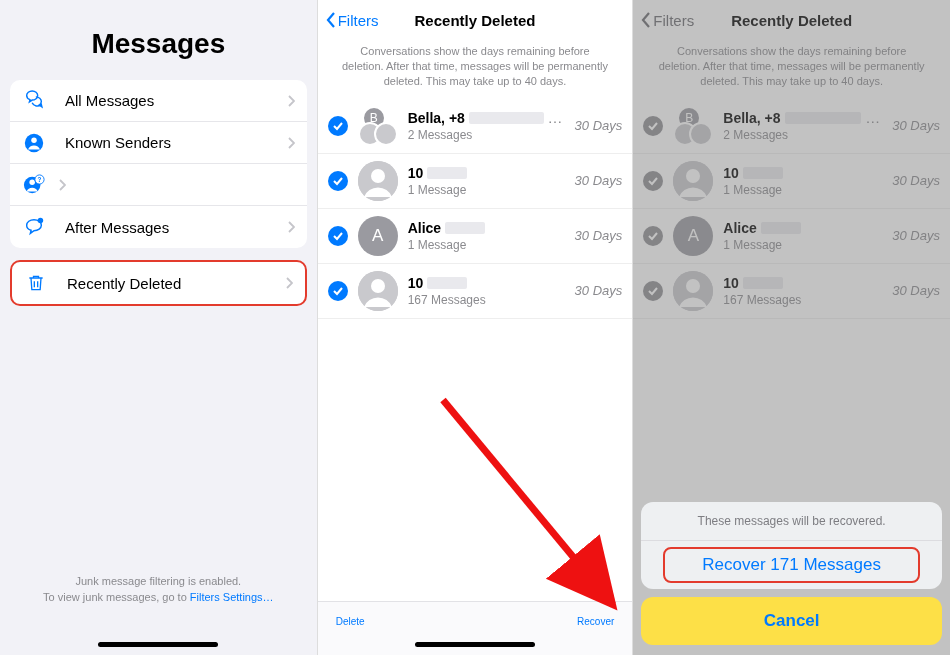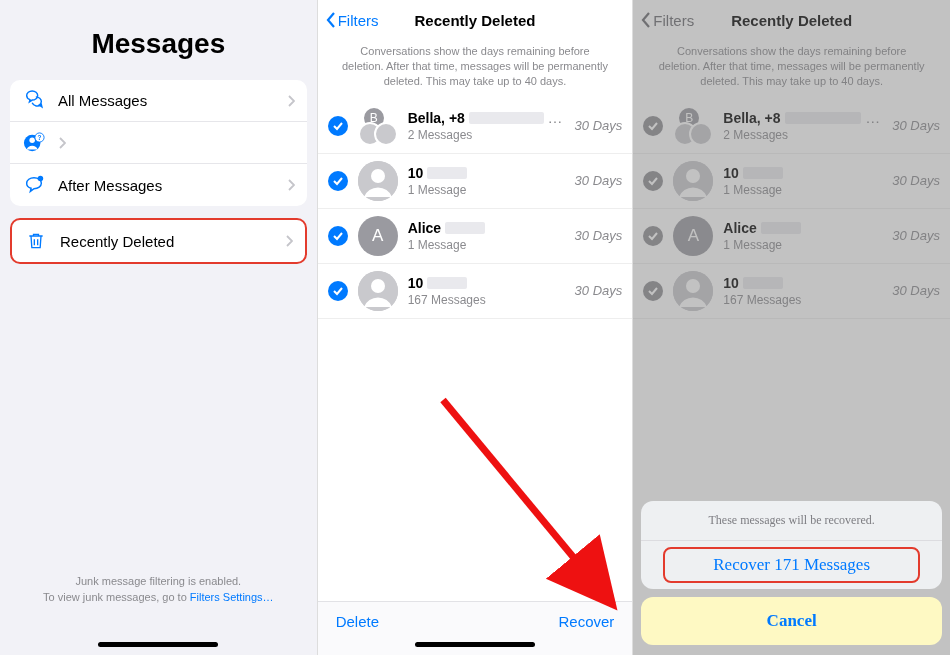--- a/index.html
+++ b/index.html
@@ -28,21 +28,21 @@
   .grouped {
     margin: 6px 10px 12px 10px; background: #fff;
     border-radius: 10px; overflow: hidden;
   }
   .row {
     display:flex; align-items:center; height:42px; padding:0 12px;
     border-bottom: 1px solid #e6e6ea; cursor:pointer;
   }
   .grouped .row:last-child { border-bottom:none; }
   .row .icon { width:24px; height:24px; display:flex;align-items:center;justify-content:center; margin-right:12px;}
-  .row .label { flex:1; font-size:15px; color:#000; }
+  .row .label { flex:1; font-size:15px; color:#000;margin-left:7px; }
   .chev { color:#c5c5ca; }
   .highlight-red {
     border: 2.5px solid #e33b2d; border-radius:10px;
   }
   .footer-note {
     position:absolute; left:0; right:0; bottom:50px; text-align:center;
     font-size:11px; color:#8a8a8e; padding:0 20px; line-height:1.4;
   }
   .footer-note a { color:#007aff; text-decoration:none; }
   .home-ind {
@@ -105,47 +105,47 @@
   .redact { background:#e9e9ed; border-radius:2px; height:12px; }
   .chat-sub { font-size:12px; color:#8a8a8e; margin-top:2px;}
   .days { font-size:13px; color:#8a8a8e; margin-left:8px; white-space:nowrap;font-style:italic; }
   .ell { color:#8a8a8e; font-size:15px; margin-left:auto; margin-right:4px; }
 
   
   .bottombar {
     position:absolute; left:0; right:0; bottom:0; height:54px;
     border-top:1px solid #e2e2e6; background:#fafafc;
     display:flex; align-items:center; justify-content:space-between;
-    padding:0 18px 14px; font-size:15px; color:#007aff;
+    padding:0 18px 14px; font-size:10px; color:#007aff;
   }
   .bottombar span{cursor:pointer;}
 
   
   .arrow {
     position:absolute; z-index:20;
   }
 
   
   .sheet {
-    position:absolute; left:8px; right:8px; bottom:10px; z-index:10;font-family:Liberation Serif, serif;
+    position:absolute; left:8px; right:8px; bottom:10px; z-index:10;
   }
   .sheet-box {
     background:#eef0f2; border-radius:12px; overflow:hidden; margin-bottom:8px;
   }
   .sheet-header {
     text-align:center; font-size:12px; color:#7d7d82; padding:12px 8px;
     border-bottom:1px solid #dcdce0;
   }
   .sheet-action {
     text-align:center; font-size:17px; color:#007aff; padding:14px 8px; cursor:pointer;
     position:relative;
   }
   .sheet-action .hl { position:absolute; inset:6px 22px; border:2.5px solid #e33b2d; border-radius:8px; pointer-events:none;}
   .sheet-cancel {
-    background:#fef9c3; border-radius:12px; text-align:center;
+    background:#fde047; border-radius:12px; text-align:center;
     font-size:17px; color:#007aff; font-weight:600; padding:14px; cursor:pointer;
   }
 
   .p3 .nav .back { color:#6b6b70; }
   svg { display:block; }
 </style>
 </head>
 <body>
 
 <div class="panels">
@@ -160,20 +160,35 @@
               <path d="M4 6a6 5 0 0 1 12 0 6 5 0 0 1-6 5l-3 2 .6-2.5A6 5 0 0 1 4 6Z"></path>
               <path d="M10 14a6 5 0 0 0 10 2l.6 2.5-3-2a6 5 0 0 0 2.4-4 6 5 0 0 0-6-5"></path>
             </svg>
         </span>
         <span class="label">All Messages</span>
         <span class="chev">
           <svg width="8" height="12" viewBox="0 0 8 12" fill="none" stroke="#c5c5ca" stroke-width="1.8">
               <path d="M2 1l5 5-5 5"></path>
             </svg>
         </span>
+      </div>
+      <div class="row">
+        <span class="icon">
+          <svg viewBox="0 0 24 24" width="22" height="22" fill="#007aff">
+              <circle cx="12" cy="12" r="10" fill="#007aff"></circle>
+              <circle cx="12" cy="9" r="3" fill="#fff"></circle>
+              <path d="M5.5 19a7 7 0 0 1 13 0" fill="#fff"></path>
+            </svg>
+        </span>
+        <span class="label">Known Senders</span>
+        <span class="chev">
+            <svg width="8" height="12" viewBox="0 0 8 12" fill="none" stroke="#c5c5ca" stroke-width="1.8">
+              <path d="M2 1l5 5-5 5"></path>
+            </svg>
+          </span>
       </div>
       <div class="row">
         <span class="icon">
           <svg viewBox="0 0 24 24" width="22" height="22">
               <circle cx="10" cy="12" r="9" fill="#007aff"></circle>
               <circle cx="10" cy="9" r="3" fill="#fff"></circle>
               <path d="M4 19a6.5 6.5 0 0 1 12 0" fill="#fff"></path>
               <circle cx="18" cy="6" r="5" fill="#fff" stroke="#007aff" stroke-width="1"></circle>
               <text x="18" y="9" text-anchor="middle" font-size="7" fill="#007aff" font-weight="700">?</text>
             </svg>

